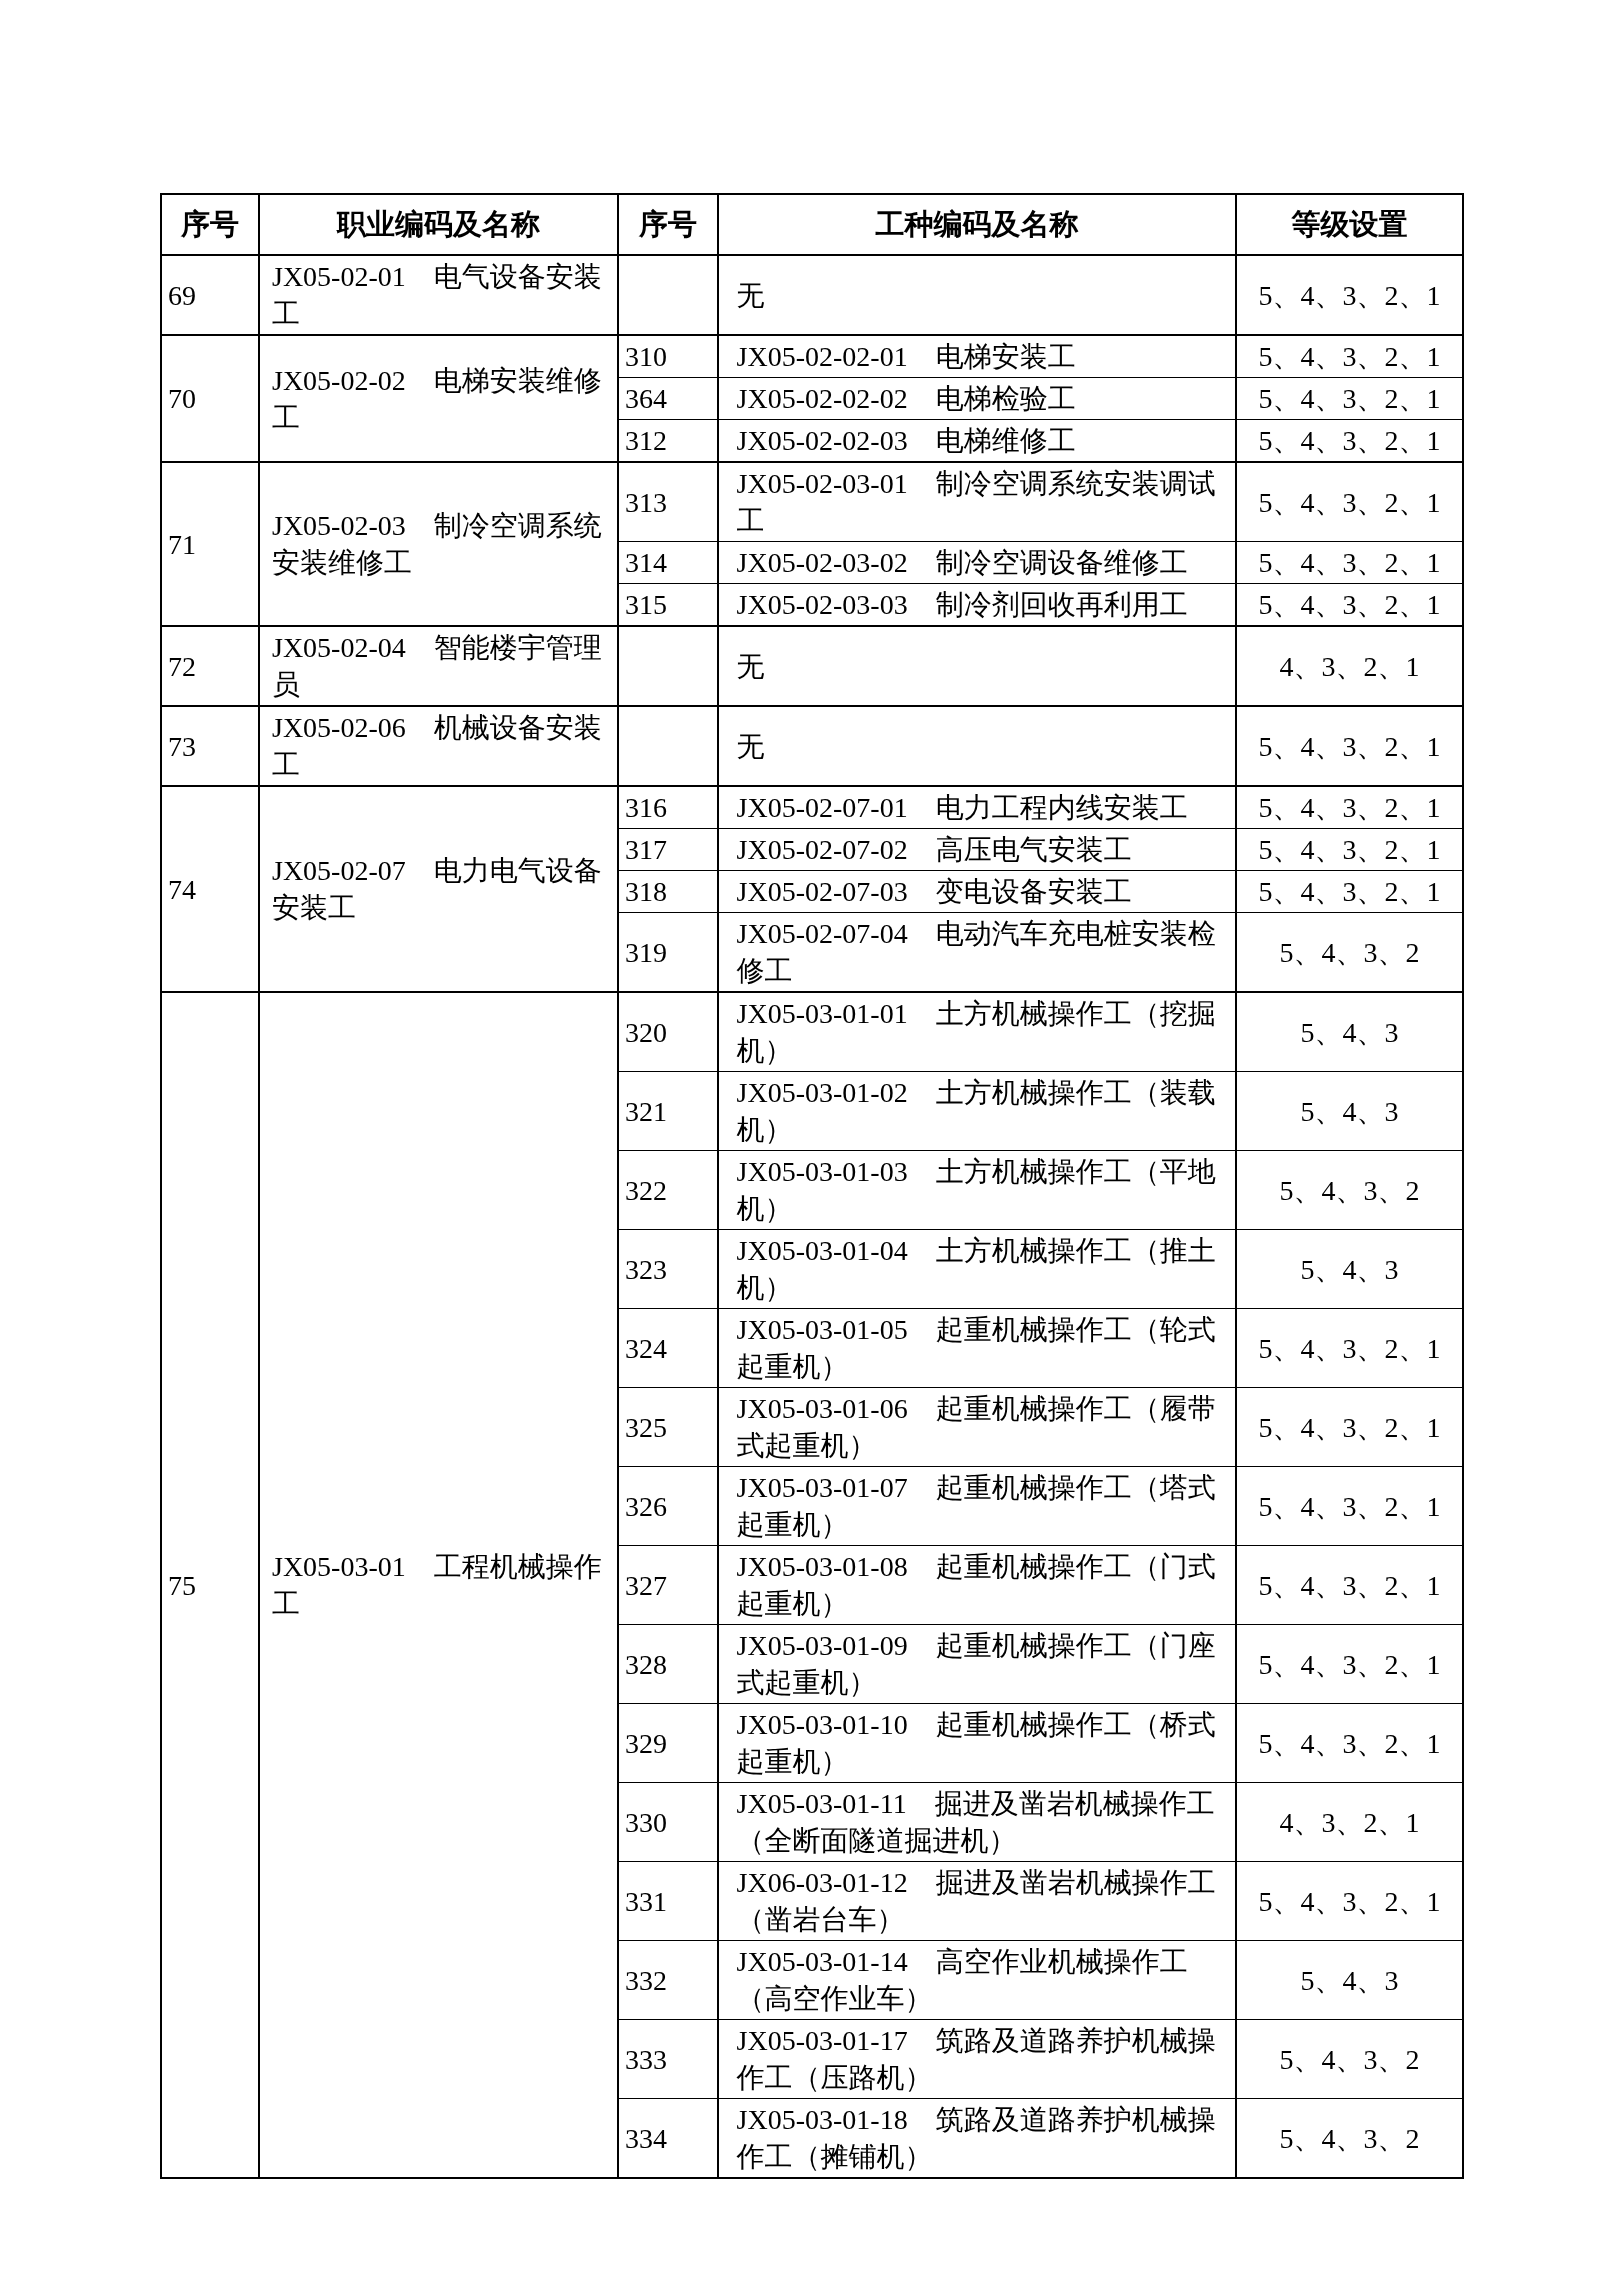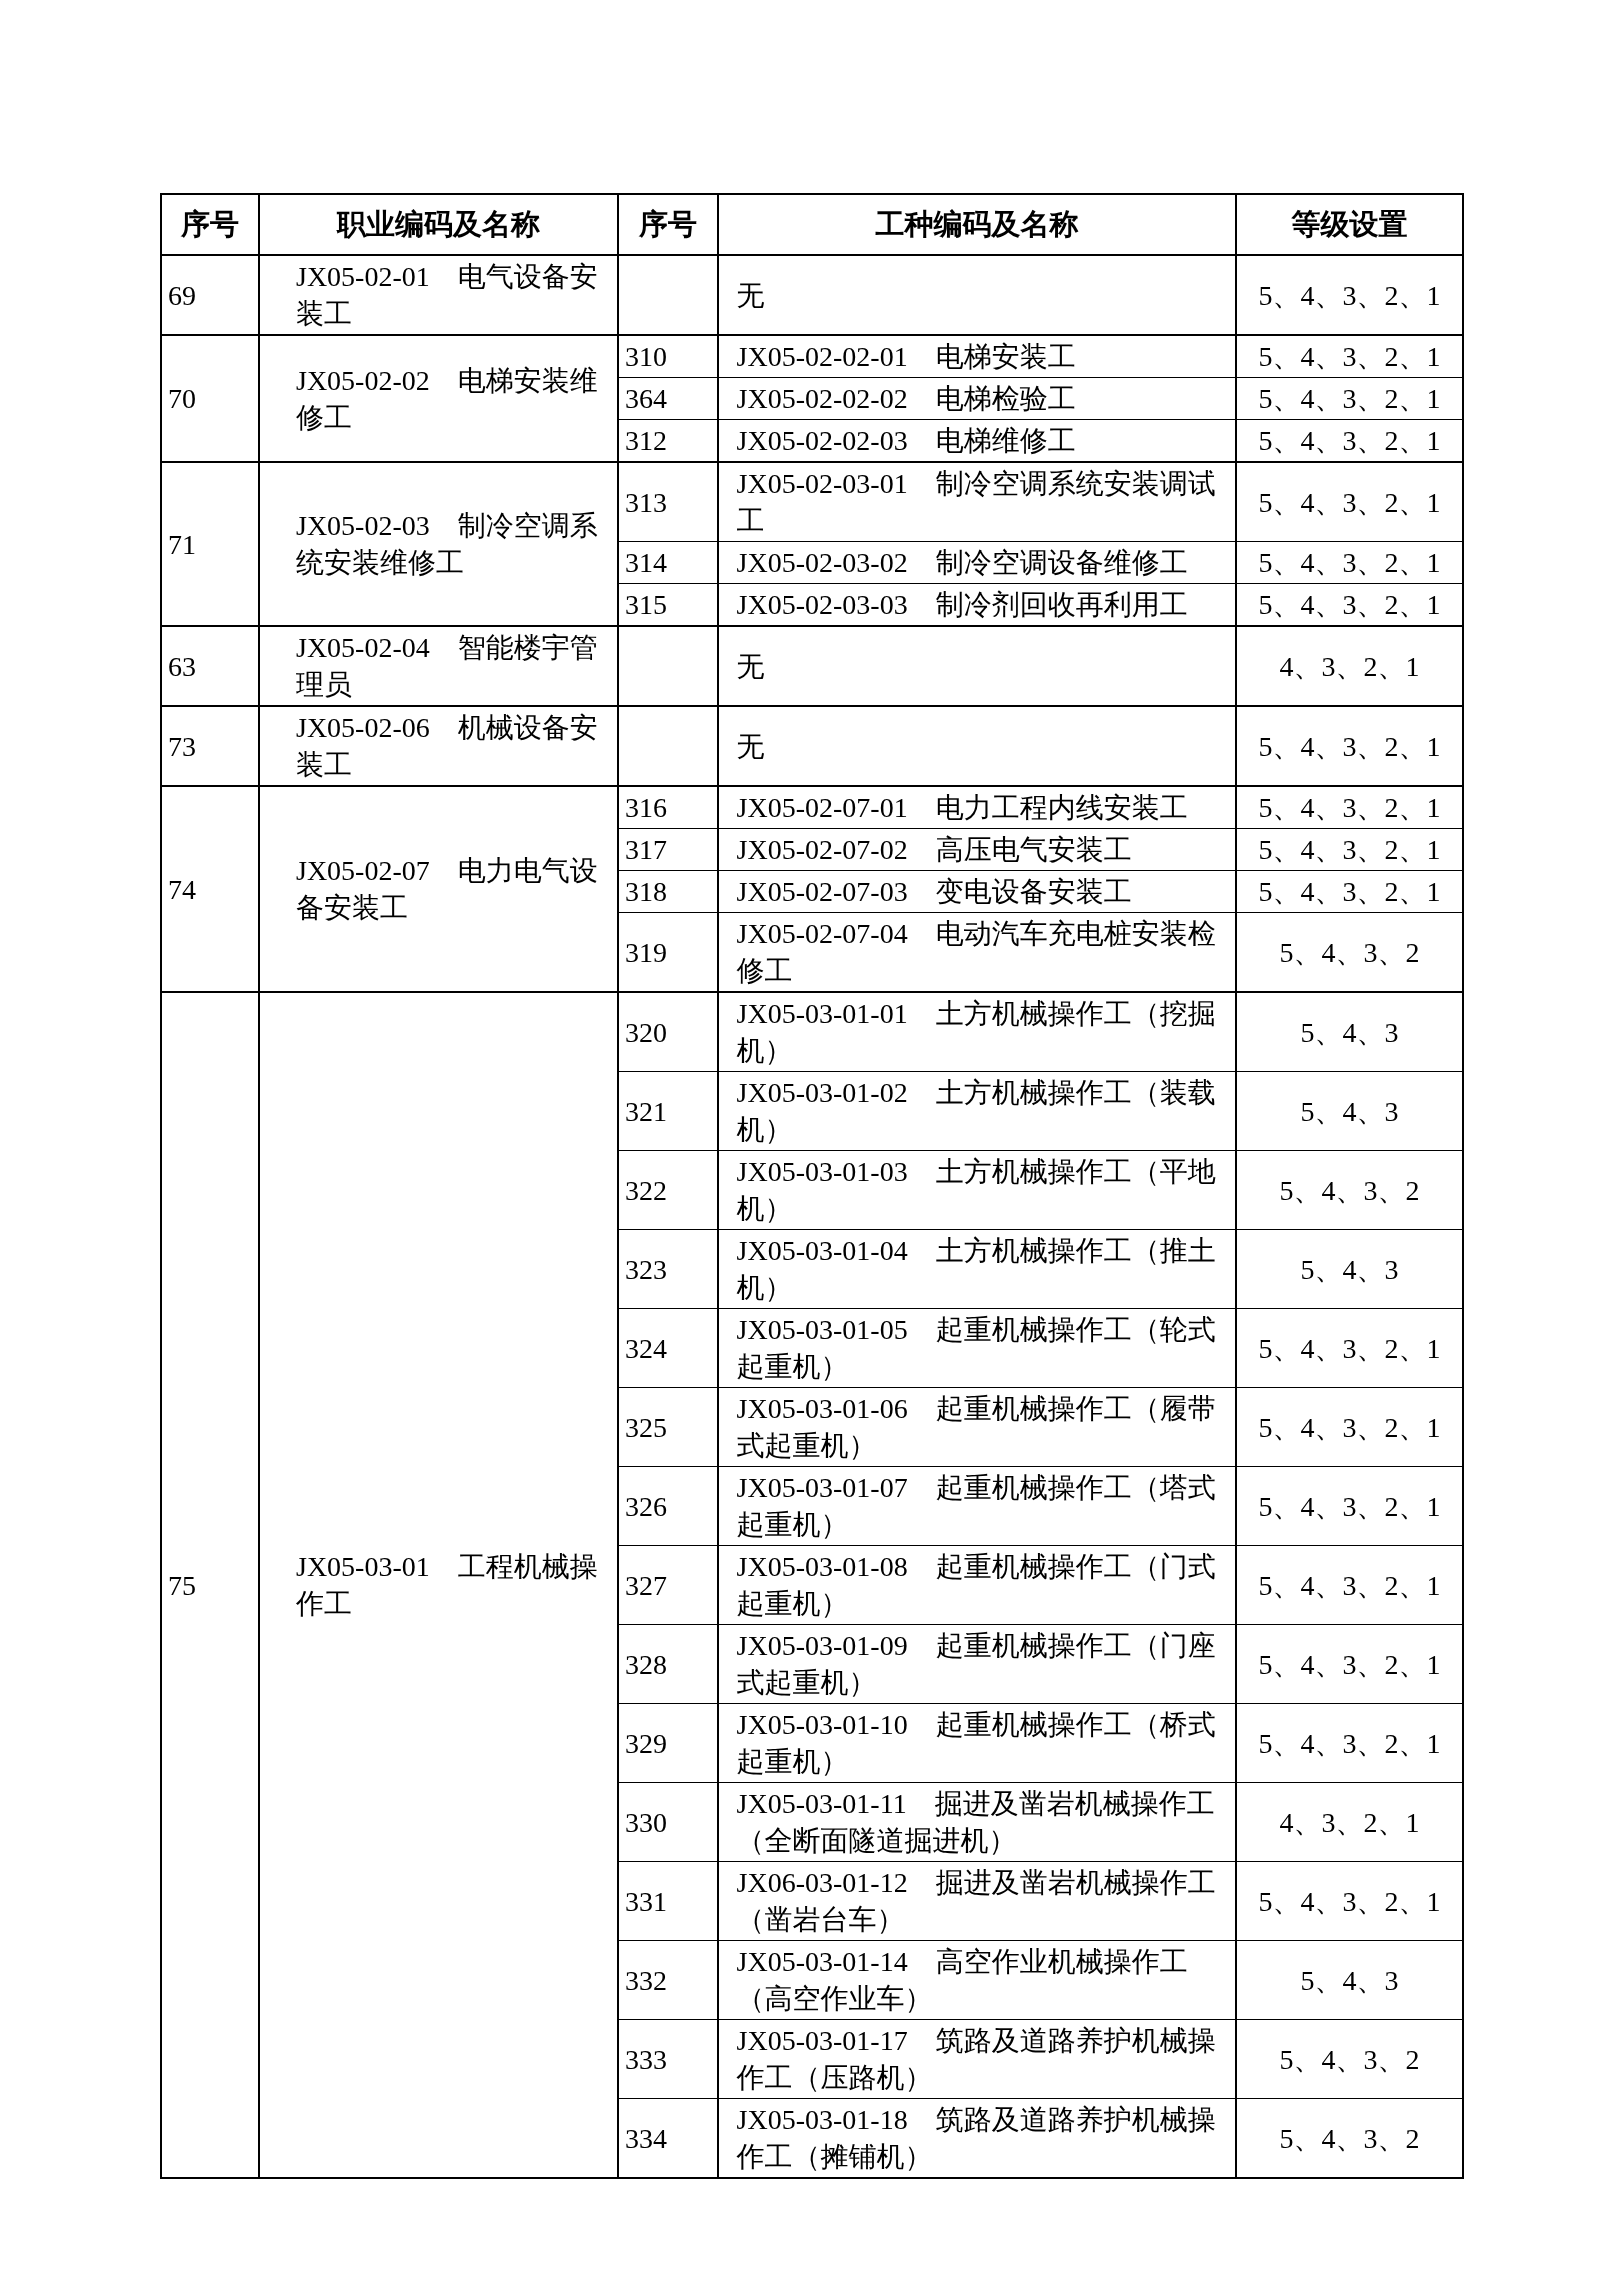--- a/index.html
+++ b/index.html
@@ -38,21 +38,21 @@
     font-size: 29px;
     text-align: center;
     border-bottom-width: 2.9px;
     border-top-width: 2.9px;
   }
   .occ-table tbody tr { height: 39px; }
   .occ-table tbody tr.group-start td { border-top-width: 2.9px; }
   td.col-no, td.col-subno { }
   td.col-occ {
     text-align: left;
-    padding-left: 36px;
+    padding-left: 12px;
     padding-right: 7.8px;
     white-space: pre-wrap;
     word-break: break-word;
   }
   td.col-name {
     text-align: left;
     padding-left: 17.6px;
     padding-right: 7.8px;
     white-space: pre-wrap;
     word-break: break-word;
@@ -116,21 +116,21 @@
           <td class="col-subno">314</td>
           <td class="col-name">JX05-02-03-02　制冷空调设备维修工</td>
           <td class="col-lvl">5、4、3、2、1</td>
         </tr>
         <tr>
           <td class="col-subno">315</td>
           <td class="col-name">JX05-02-03-03　制冷剂回收再利用工</td>
           <td class="col-lvl">5、4、3、2、1</td>
         </tr>
         <tr class="group-start">
-          <td class="col-no">63</td>
+          <td class="col-no">72</td>
           <td class="col-occ">JX05-02-04　智能楼宇管理员</td>
           <td class="col-subno"></td>
           <td class="col-name">无</td>
           <td class="col-lvl">4、3、2、1</td>
         </tr>
         <tr class="group-start">
           <td class="col-no">73</td>
           <td class="col-occ">JX05-02-06　机械设备安装工</td>
           <td class="col-subno"></td>
           <td class="col-name">无</td>

